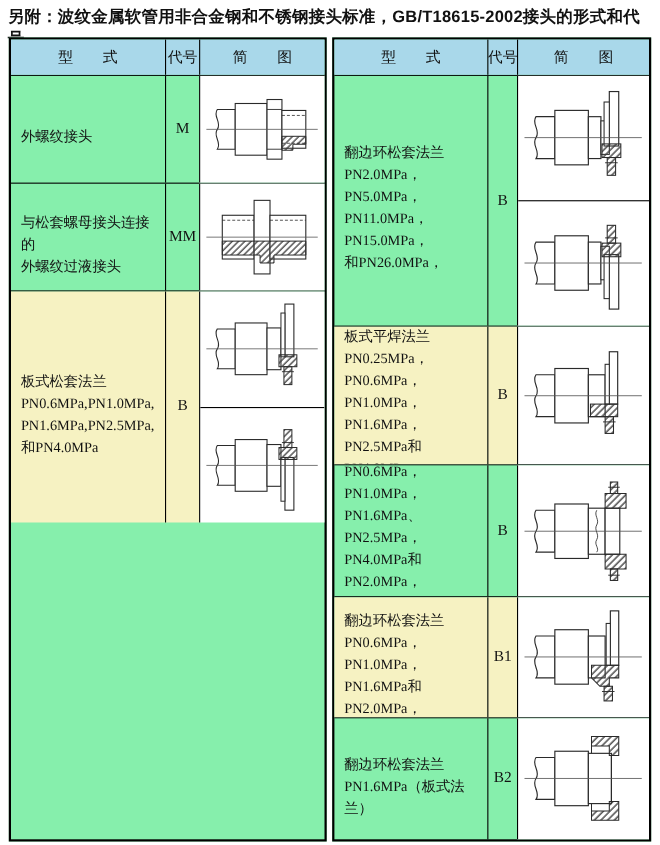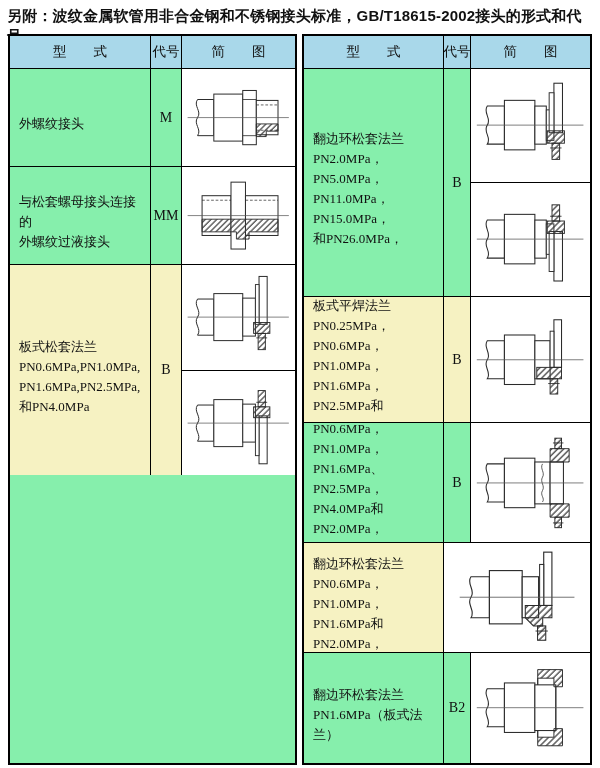--- a/index.html
+++ b/index.html
@@ -231,20 +231,21 @@
           <line x1="84" y1="92" x2="95" y2="92" stroke="#2a2a2a" stroke-width="0.9"></line>
           <line x1="4" y1="50" x2="116" y2="50" stroke="#555" stroke-width="0.8"></line>
         </svg>
       </div>
     </div>
 
     <div class="trow r4">
       <div class="cell c1 hl">翻边环松套法兰
 PN0.6MPa，PN1.0MPa，
 PN1.6MPa和PN2.0MPa，</div>
+      <div class="cell c2 hl">B1</div>
       <div class="cell c3 sub">
         <svg class="diag" viewBox="0 0 120 100">
           <use href="#stub"></use>
           <rect x="65" y="30" width="16" height="40" fill="#fff" stroke="#2a2a2a" stroke-width="1.1"></rect>
           <rect x="86" y="6" width="8" height="52" fill="#fff" stroke="#2a2a2a" stroke-width="1.1"></rect>
           <rect x="82" y="18" width="4" height="40" fill="#fff" stroke="#2a2a2a" stroke-width="1"></rect>
           <path d="M68,58 h26 v12 h-9 v8 h-9 l-8,-8 z" fill="url(#hch)" stroke="#2a2a2a" stroke-width="1"></path>
           <rect x="80" y="78" width="8" height="14" fill="url(#hch)" stroke="#2a2a2a" stroke-width="1"></rect>
           <line x1="78" y1="83" x2="90" y2="83" stroke="#2a2a2a" stroke-width="0.9"></line>
           <line x1="4" y1="50" x2="116" y2="50" stroke="#555" stroke-width="0.8"></line>

